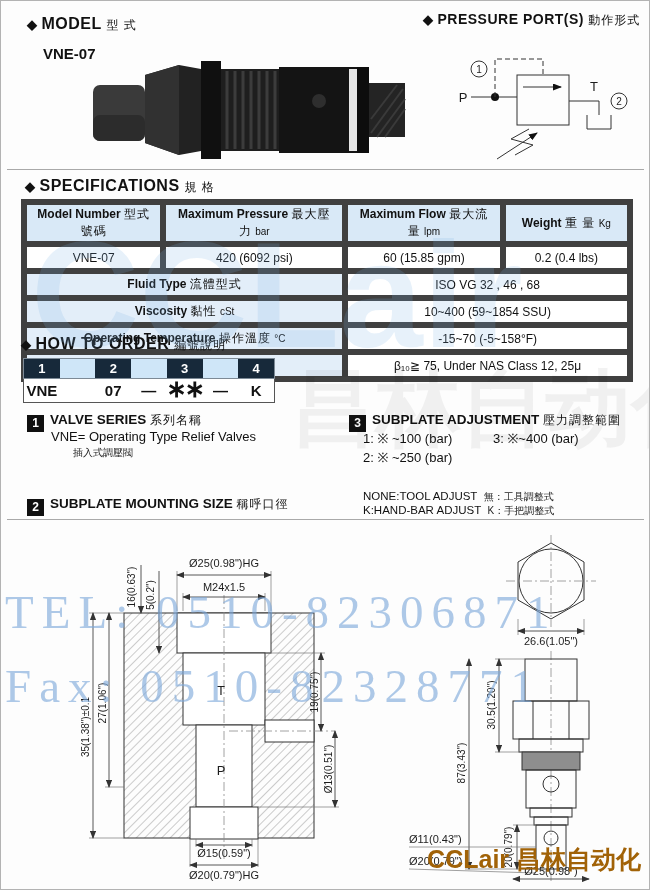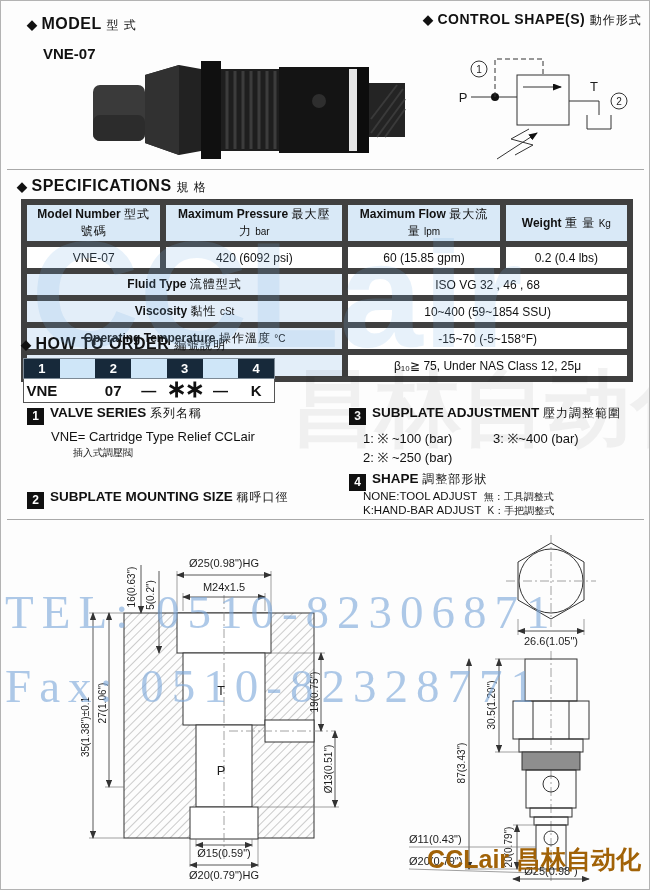--- a/index.html
+++ b/index.html
@@ -25,21 +25,21 @@
   .bar-dark{background:#17293a;color:#fff;}
   .bar-light{background:#cfe6f8;}
   .code-row{display:flex;width:252px;height:24px;border:1px solid #555;border-top:none;
             box-sizing:border-box;background:#fff;}
   .code-cell{width:36px;display:flex;align-items:center;justify-content:center;
              font-weight:bold;font-size:15px;}
   .code-big{font-size:24px;letter-spacing:-2px;padding-bottom:3px;}
   .numsq{display:inline-flex;width:17px;height:17px;background:#101010;color:#fff;
          align-items:center;justify-content:center;font-size:12px;font-weight:bold;
          margin-right:6px;vertical-align:-3px;}
-  .item-title{font-weight:bold;font-size:13.5px;white-space:nowrap;}
+  .item-title{font-weight:bold;font-size:13.5px;white-space:nowrap;margin-top:7px;}
   .item-line{font-size:13px;white-space:nowrap;}
   .item-sub{font-size:10px;color:#222;}
   
   svg text{fill:#1d1d1d;font-size:11px;font-family:"Liberation Sans",sans-serif;}
   .dl{stroke:#444;stroke-width:0.9;}
   .el{stroke:#777;stroke-width:0.7;}
   .cl{stroke:#8a8a8a;stroke-width:0.8;stroke-dasharray:9 3 2 3;fill:none;}
   .oln{stroke:#333;stroke-width:1;fill:none;}
   
   .wm-phone{position:absolute;left:4px;z-index:6;font-family:"Liberation Serif",serif;
@@ -83,21 +83,21 @@
     <rect x="282" y="38" width="36" height="54" fill="#242424"></rect>
     <g stroke="#3a3a3a" stroke-width="2">
       <line x1="284" y1="88" x2="316" y2="44"></line>
         <line x1="290" y1="92" x2="318" y2="54"></line>
       <line x1="298" y1="92" x2="318" y2="64"></line>
         <line x1="284" y1="74" x2="310" y2="40"></line>
     </g>
   </svg>
 
   <div class="abs sec-head" style="left:422px;top:10px;font-size:14px;">
-    <span class="diamond"></span><span>CONTROL SHAPE(S)</span>
+    <span class="diamond"></span><span>PRESSURE PORT(S)</span>
     <span class="cn">動作形式</span>
   </div>
 
   <svg class="abs" style="left:452px;top:44px;" width="190" height="122" viewBox="0 0 190 122">
     <defs>
       <marker id="cp-arr" markerWidth="9" markerHeight="7" refX="8" refY="3.5" orient="auto">
         <polygon points="0,0 9,3.5 0,7" fill="#111"></polygon>
         </marker>
     </defs>
     <circle cx="26" cy="24" r="8" class="oln"></circle>
@@ -112,21 +112,21 @@
     <text x="141" y="46" text-anchor="middle" style="font-size:13px">T</text>
     <circle cx="166" cy="56" r="8" class="oln"></circle>
     <text x="166" y="60" text-anchor="middle" style="font-size:10px">2</text>
     <path d="M134,70 V84 M158,70 V84 M134,84 H158" class="oln"></path>
     <polyline points="76,84 58,94 80,100 62,110" class="oln"></polyline>
     <line x1="44" y1="114" x2="84" y2="88" class="oln" marker-end="url(#cp-arr)"></line>
   </svg>
 
   <div class="divider" style="top:168px;"></div>
 
-  <div class="abs sec-head" style="left:16px;top:176px;">
+  <div class="abs sec-head" style="left:24px;top:176px;">
     <span class="diamond"></span><span>SPECIFICATIONS</span>
     <span class="cn">規  格</span>
   </div>
 
   <table class="spec abs" style="left:20px;top:198px;">
     <colgroup>
         <col style="width:23%">
         <col style="width:30%">
         <col style="width:26%">
         <col style="width:21%">
@@ -186,40 +186,36 @@
       <span class="code-cell code-big">∗∗</span>
       <span class="code-cell">—</span>
       <span class="code-cell">K</span>
     </div>
   </div>
 
   <div class="abs item-title" style="left:26px;top:404px;">
     <span class="numsq">1</span><span>VALVE SERIES</span>
     <span class="cn">系列名稱</span>
   </div>
-  <div class="abs item-line" style="left:50px;top:428px;">VNE= Cartridge Type Relief  CCLair</div>
+  <div class="abs item-line" style="left:50px;top:428px;">VNE= Operating Type Relief  Valves</div>
   <div class="abs item-sub" style="left:72px;top:445px;">插入式調壓閥</div>
 
   <div class="abs item-title" style="left:26px;top:488px;">
     <span class="numsq">2</span><span>SUBPLATE MOUNTING SIZE</span>
     <span class="cn">稱呼口徑</span>
   </div>
 
   <div class="abs item-title" style="left:348px;top:404px;">
     <span class="numsq">3</span><span>SUBPLATE ADJUSTMENT</span>
     <span class="cn">壓力調整範圍</span>
   </div>
   <div class="abs item-line" style="left:362px;top:428px;">1: ※ ~100 (bar)</div>
   <div class="abs item-line" style="left:492px;top:428px;">3: ※~400  (bar)</div>
   <div class="abs item-line" style="left:362px;top:447px;">2: ※ ~250  (bar)</div>
 
-  <div class="abs item-title" style="left:348px;top:470px;">
-    <span class="numsq">4</span><span>SHAPE</span>
-    <span class="cn">調整部形狀</span>
-  </div>
   <div class="abs item-line" style="left:362px;top:489px;font-size:11.5px;">
     <span>NONE:TOOL ADJUST</span>&nbsp;&nbsp;<span class="item-sub">無：工具調整式</span>
   </div>
   <div class="abs item-line" style="left:362px;top:503px;font-size:11.5px;">
     <span>K:HAND-BAR ADJUST</span>&nbsp;&nbsp;<span class="item-sub">K：手把調整式</span>
   </div>
 
   <div class="divider" style="top:518px;"></div>
 
 

